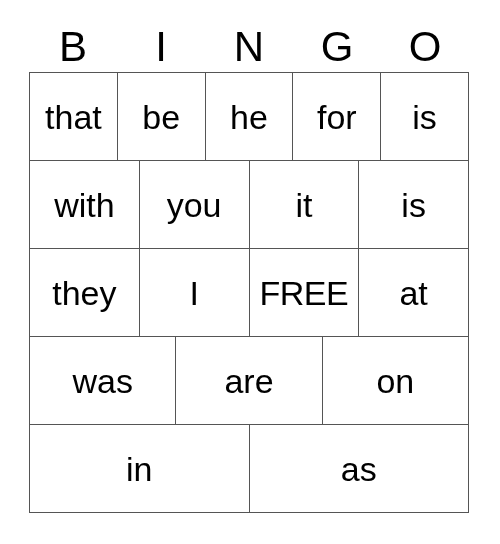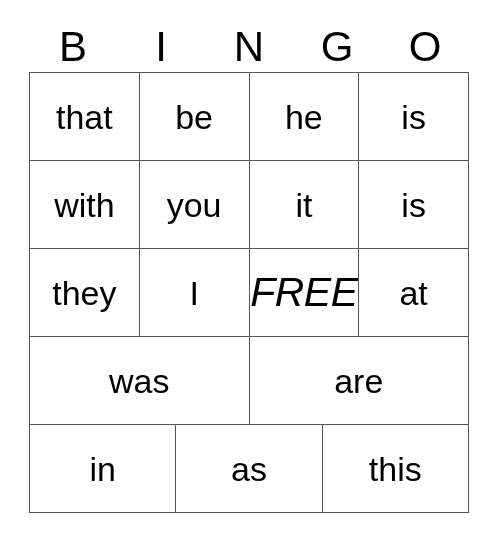--- a/index.html
+++ b/index.html
@@ -80,23 +80,22 @@
   .cell-text {
     font-size: 34px;
     line-height: 1;
     color: #000000;
     white-space: nowrap;
     text-align: center;
     transform-origin: center center;
   }
   
   .cell-text.wide {
-    font-size: 41px;
+    font-size: 34px;
     letter-spacing: -0.5px;
-    font-style: italic;
   }
 </style>
 </head>
 <body>
 
 <div id="bingo-card">
 
   <div id="bingo-header">
     <div class="header-cell">B</div>
     <div class="header-cell">I</div>
@@ -109,20 +108,23 @@
 
     <div class="bingo-row">
       <div class="bingo-cell">
           <span class="cell-text">that</span>
         </div>
       <div class="bingo-cell">
           <span class="cell-text">be</span>
         </div>
       <div class="bingo-cell">
           <span class="cell-text">he</span>
+        </div>
+      <div class="bingo-cell">
+          <span class="cell-text">for</span>
         </div>
       <div class="bingo-cell">
           <span class="cell-text">is</span>
         </div>
     </div>
 
     <div class="bingo-row">
       <div class="bingo-cell">
           <span class="cell-text">with</span>
         </div>
@@ -152,28 +154,28 @@
         </div>
     </div>
 
     <div class="bingo-row">
       <div class="bingo-cell">
           <span class="cell-text">was</span>
         </div>
       <div class="bingo-cell">
           <span class="cell-text">are</span>
         </div>
+      <div class="bingo-cell">
+          <span class="cell-text">on</span>
+        </div>
     </div>
 
     <div class="bingo-row">
       <div class="bingo-cell">
           <span class="cell-text">in</span>
         </div>
       <div class="bingo-cell">
           <span class="cell-text">as</span>
         </div>
-      <div class="bingo-cell">
-          <span class="cell-text">this</span>
-        </div>
     </div>
 
   </div>
 </div>
 
 </body></html>

